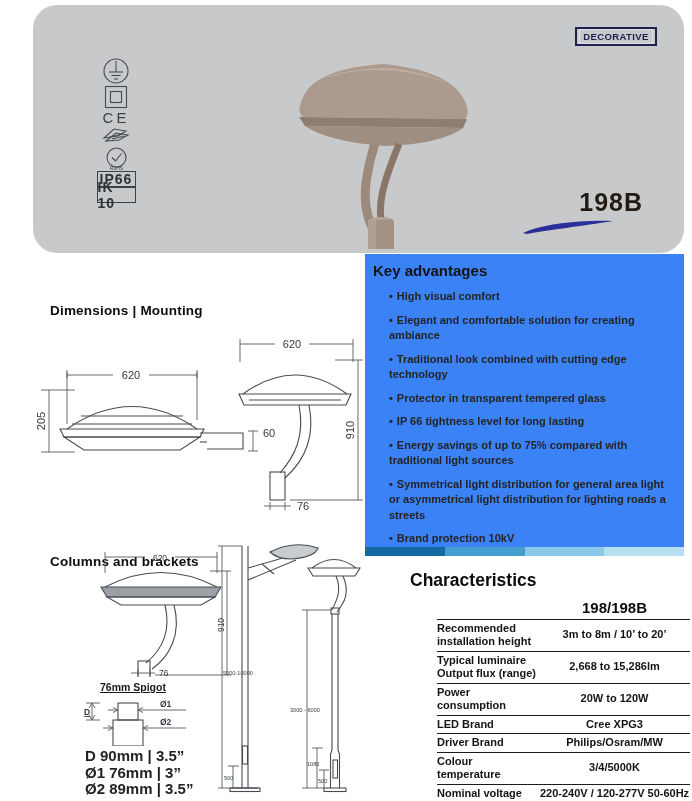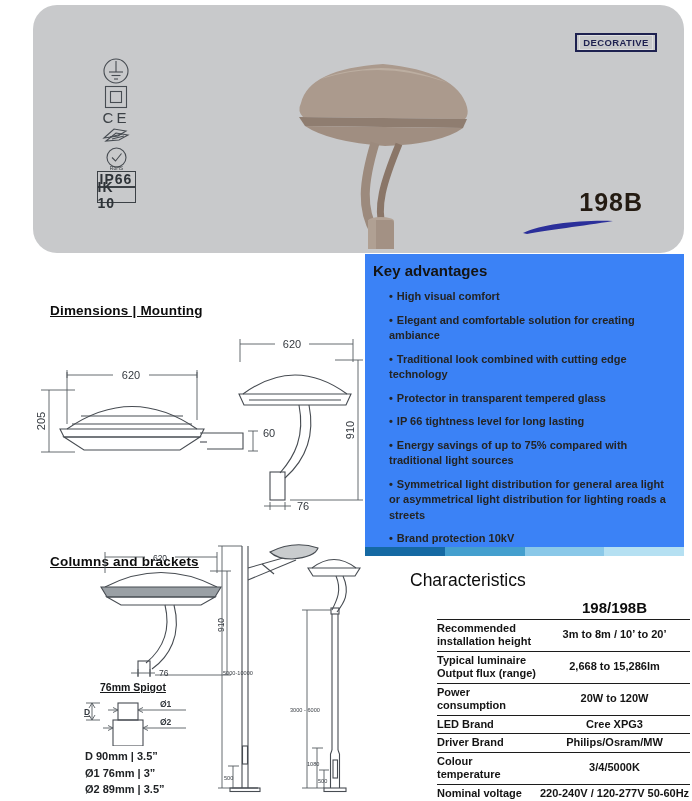--- a/index.html
+++ b/index.html
@@ -13,21 +13,21 @@
     background:#c8c9cb;border-radius:24px;
   }
   .cert-col{position:absolute;left:60px;top:52px;width:46px;display:flex;flex-direction:column;align-items:center;gap:0;}
   .cert-col svg{display:block;}
   .ce-text{font-size:15px;letter-spacing:3px;color:#3c4146;font-weight:500;}
   .rating-box{
     border:1.4px solid #3c4146;color:#2e3338;font-weight:bold;font-size:14px;
     width:37px;height:14px;display:flex;align-items:center;justify-content:center;letter-spacing:1px;background:transparent;
   }
   
-  .badge{position:absolute;left:542px;top:15px;display:flex;align-items:flex-end;height:32px;}
+  .badge{position:absolute;left:542px;top:15px;display:flex;align-items:center;height:32px;}
   .badge-wrap{
     border:2.5px solid #1e2150;width:78px;display:flex;align-items:center;justify-content:center;background:#c8c9cb;
   }
   .badge-text{
     border:1px solid #dfdfe2;padding:1px 3px;color:#1e2150;font-weight:bold;font-size:9.5px;letter-spacing:0.4px;
   }
   .badge-block{width:28px;background:#1e2150;}
   
   .model-name{
     position:absolute;left:500px;top:183px;width:110px;text-align:right;
@@ -39,40 +39,40 @@
     position:absolute;left:365px;top:254px;width:319px;height:302px;background:#3b82f6;
   }
   .key-adv-title{font-size:15px;font-weight:600;color:#141414;margin:8px 0 10px 8px;}
   .adv-list{margin:4px;padding:0 10px 0 20px;list-style:none;}
   .adv{font-size:11px;font-weight:600;line-height:15.5px;color:#242424;margin:0 0 8px 0;}
   .blt{margin-right:4px;}
   .accent-bar{position:absolute;left:0;bottom:0;width:100%;height:9px;display:flex;}
   .accent-bar div{height:100%;width:25%;}
   
   .sec-head{
-    position:absolute;font-size:13.5px;font-weight:bold;color:#0d0d0d;text-decoration:underline;
+    position:absolute;font-size:13.5px;font-weight:bold;color:#0d0d0d;
     letter-spacing:0.2px;
     text-align:right;
   }
   #head-dim{left:50px;top:303px;}
   #head-col{left:50px;top:554px;}
   .spigot-label{
     position:absolute;left:100px;top:681px;font-size:10.5px;font-weight:bold;color:#16181a;text-decoration:underline;
   }
-  .spigot-specs{position:absolute;left:85px;top:748px;font-size:11px;font-weight:600;color:#202326;line-height:16.5px;}
+  .spigot-specs{position:absolute;left:85px;top:748px;font-size:15px;font-weight:600;color:#202326;line-height:16.5px;}
   
   svg.draw{position:absolute;}
   .dln{stroke:#474c52;stroke-width:1.1;fill:none;}
   .dfill{stroke:#474c52;stroke-width:1.1;fill:#ffffff;}
   .dim{stroke:#565b61;stroke-width:0.9;fill:none;}
   .dtx{fill:#34393f;font-size:11px;font-family:"Liberation Sans",sans-serif;}
   .dtx-s{fill:#34393f;font-size:8.5px;font-family:"Liberation Sans",sans-serif;}
   .dtx-xs{fill:#3a3f45;font-size:5.6px;font-family:"Liberation Sans",sans-serif;}
   
-  .char-title{position:absolute;left:410px;top:570px;font-size:17.5px;font-weight:normal;color:#0c0c0c;}
+  .char-title{position:absolute;left:410px;top:570px;font-size:17.5px;font-weight:bold;color:#0c0c0c;}
   .char-table{position:absolute;left:437px;top:599px;width:253px;border-collapse:collapse;}
   .char-table td,.char-table th{padding:2px 0;font-size:11px;line-height:13.5px;vertical-align:middle;}
   .char-table .hdr{border-bottom:1.6px solid #1c1c1c;}
   .char-table .hdr th{font-size:15px;font-weight:bold;text-align:center;padding-bottom:4px;color:#0c0c0c;}
   .char-table tr.row td{border-bottom:1.3px solid #1c1c1c;}
   .c-label{width:102px;font-weight:bold;text-align:left;color:#141414;}
   .c-value{width:151px;font-weight:600;text-align:center;color:#141414;}
 </style>
 </head>
 <body>

